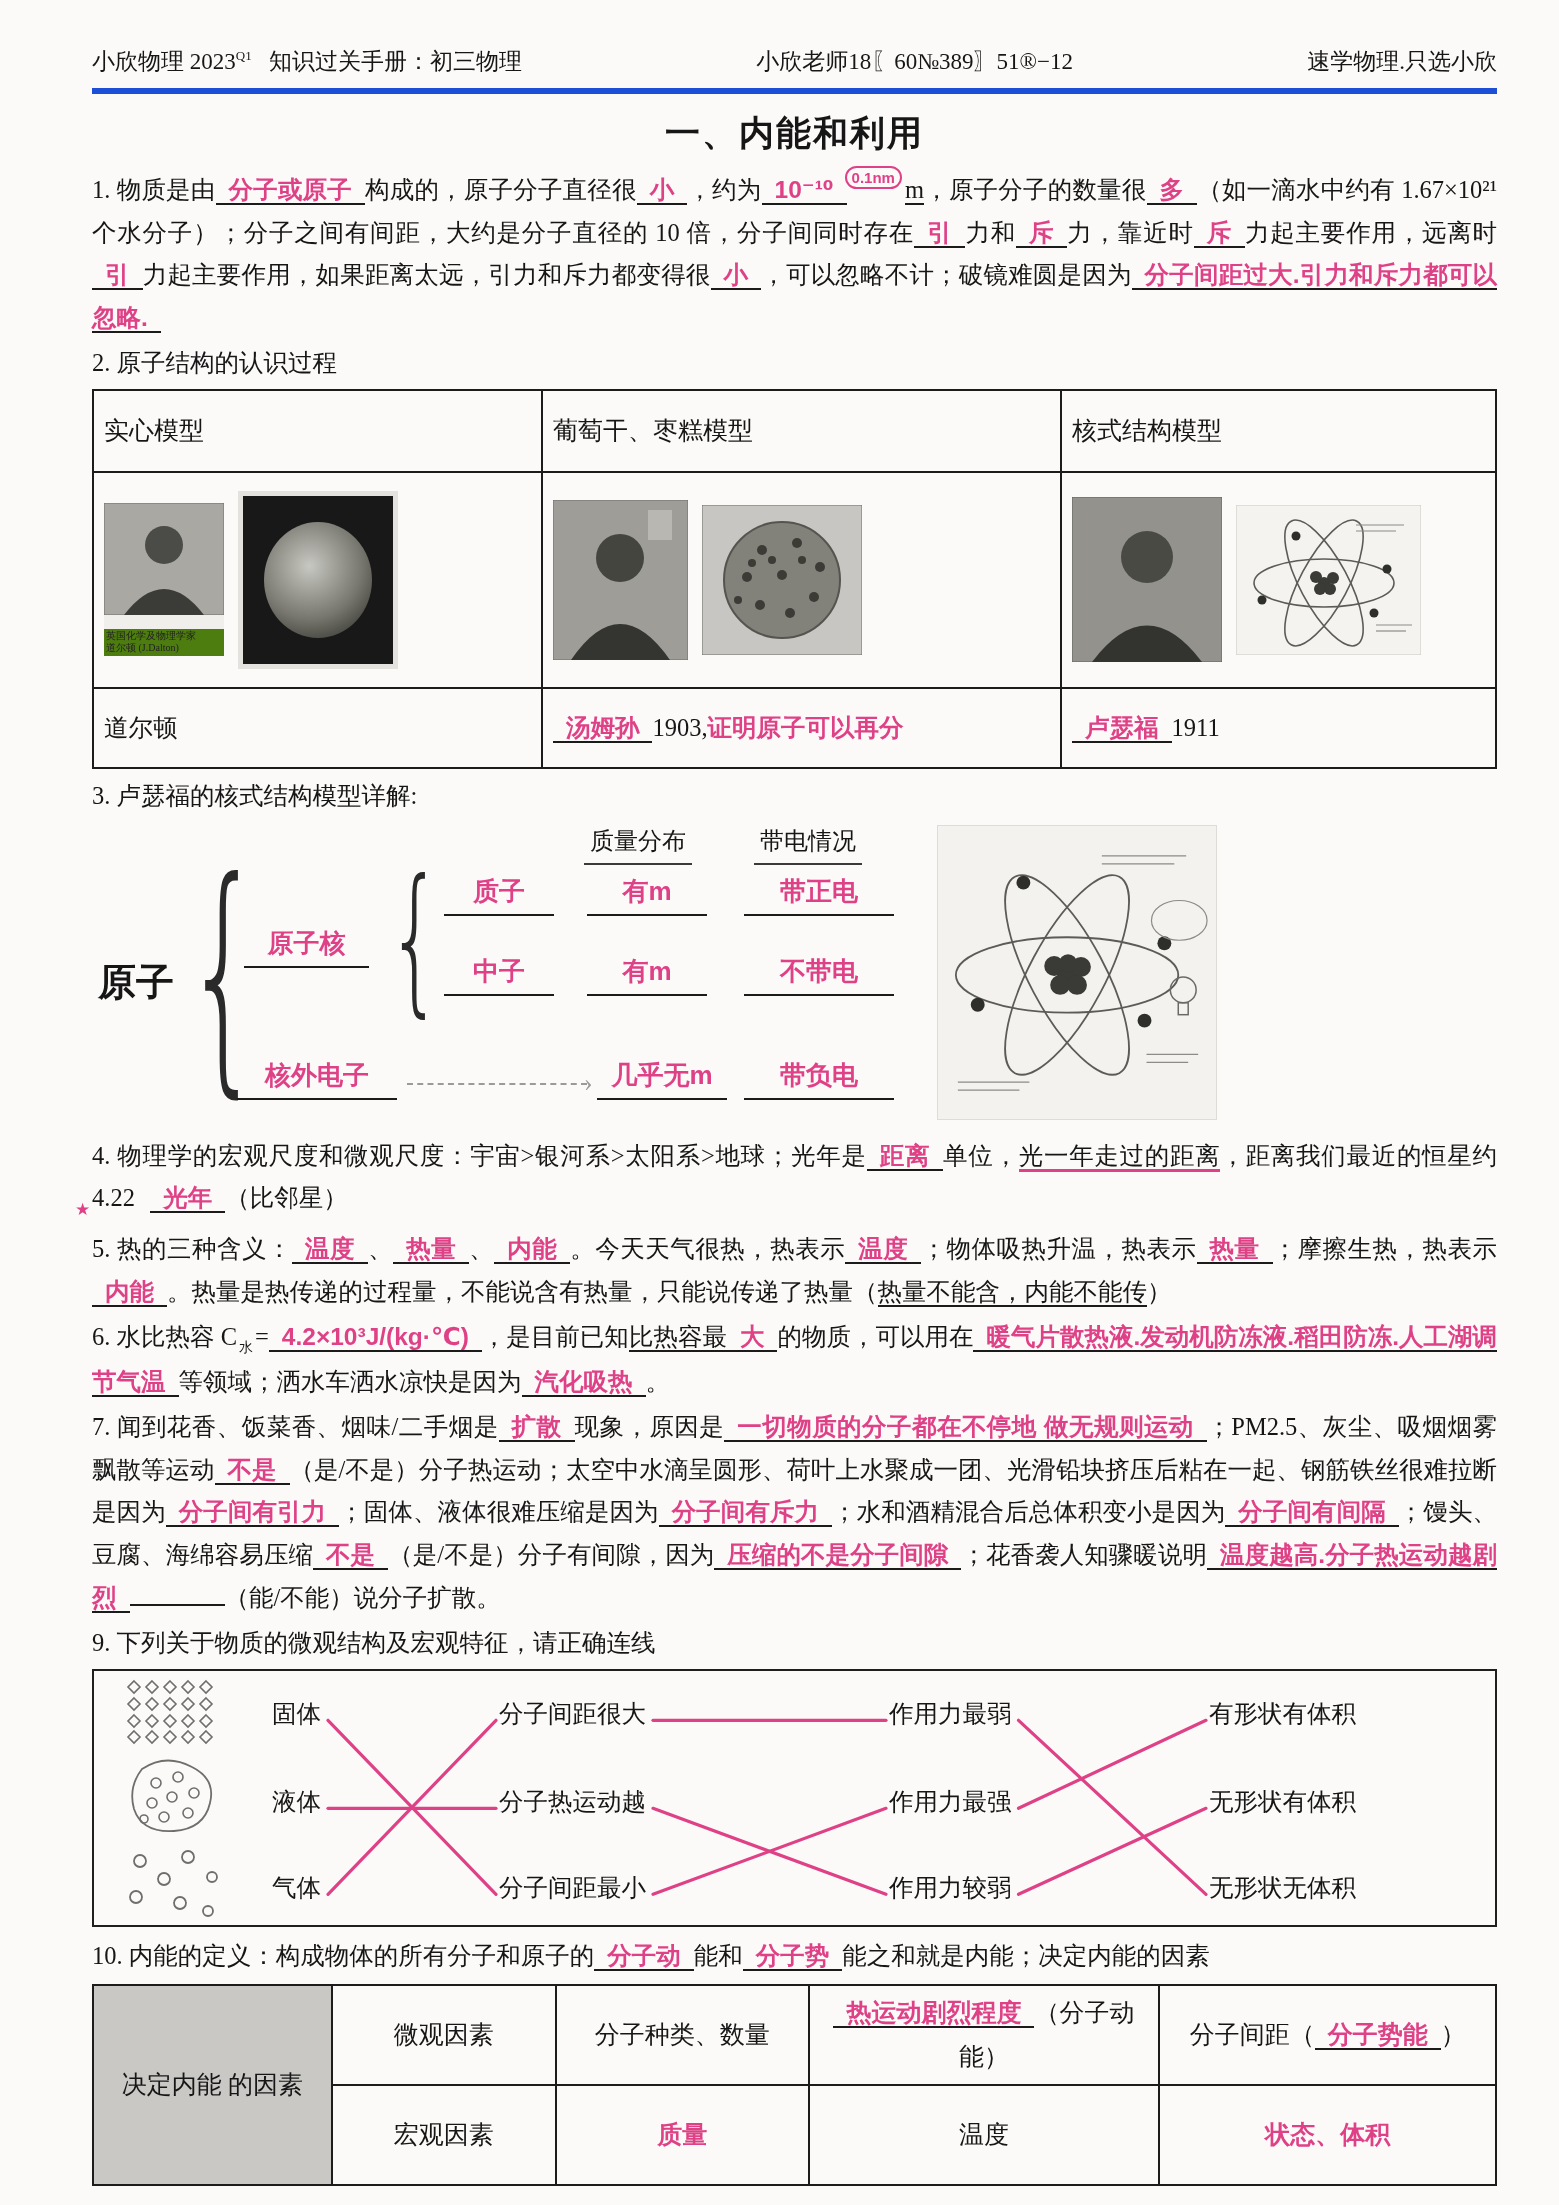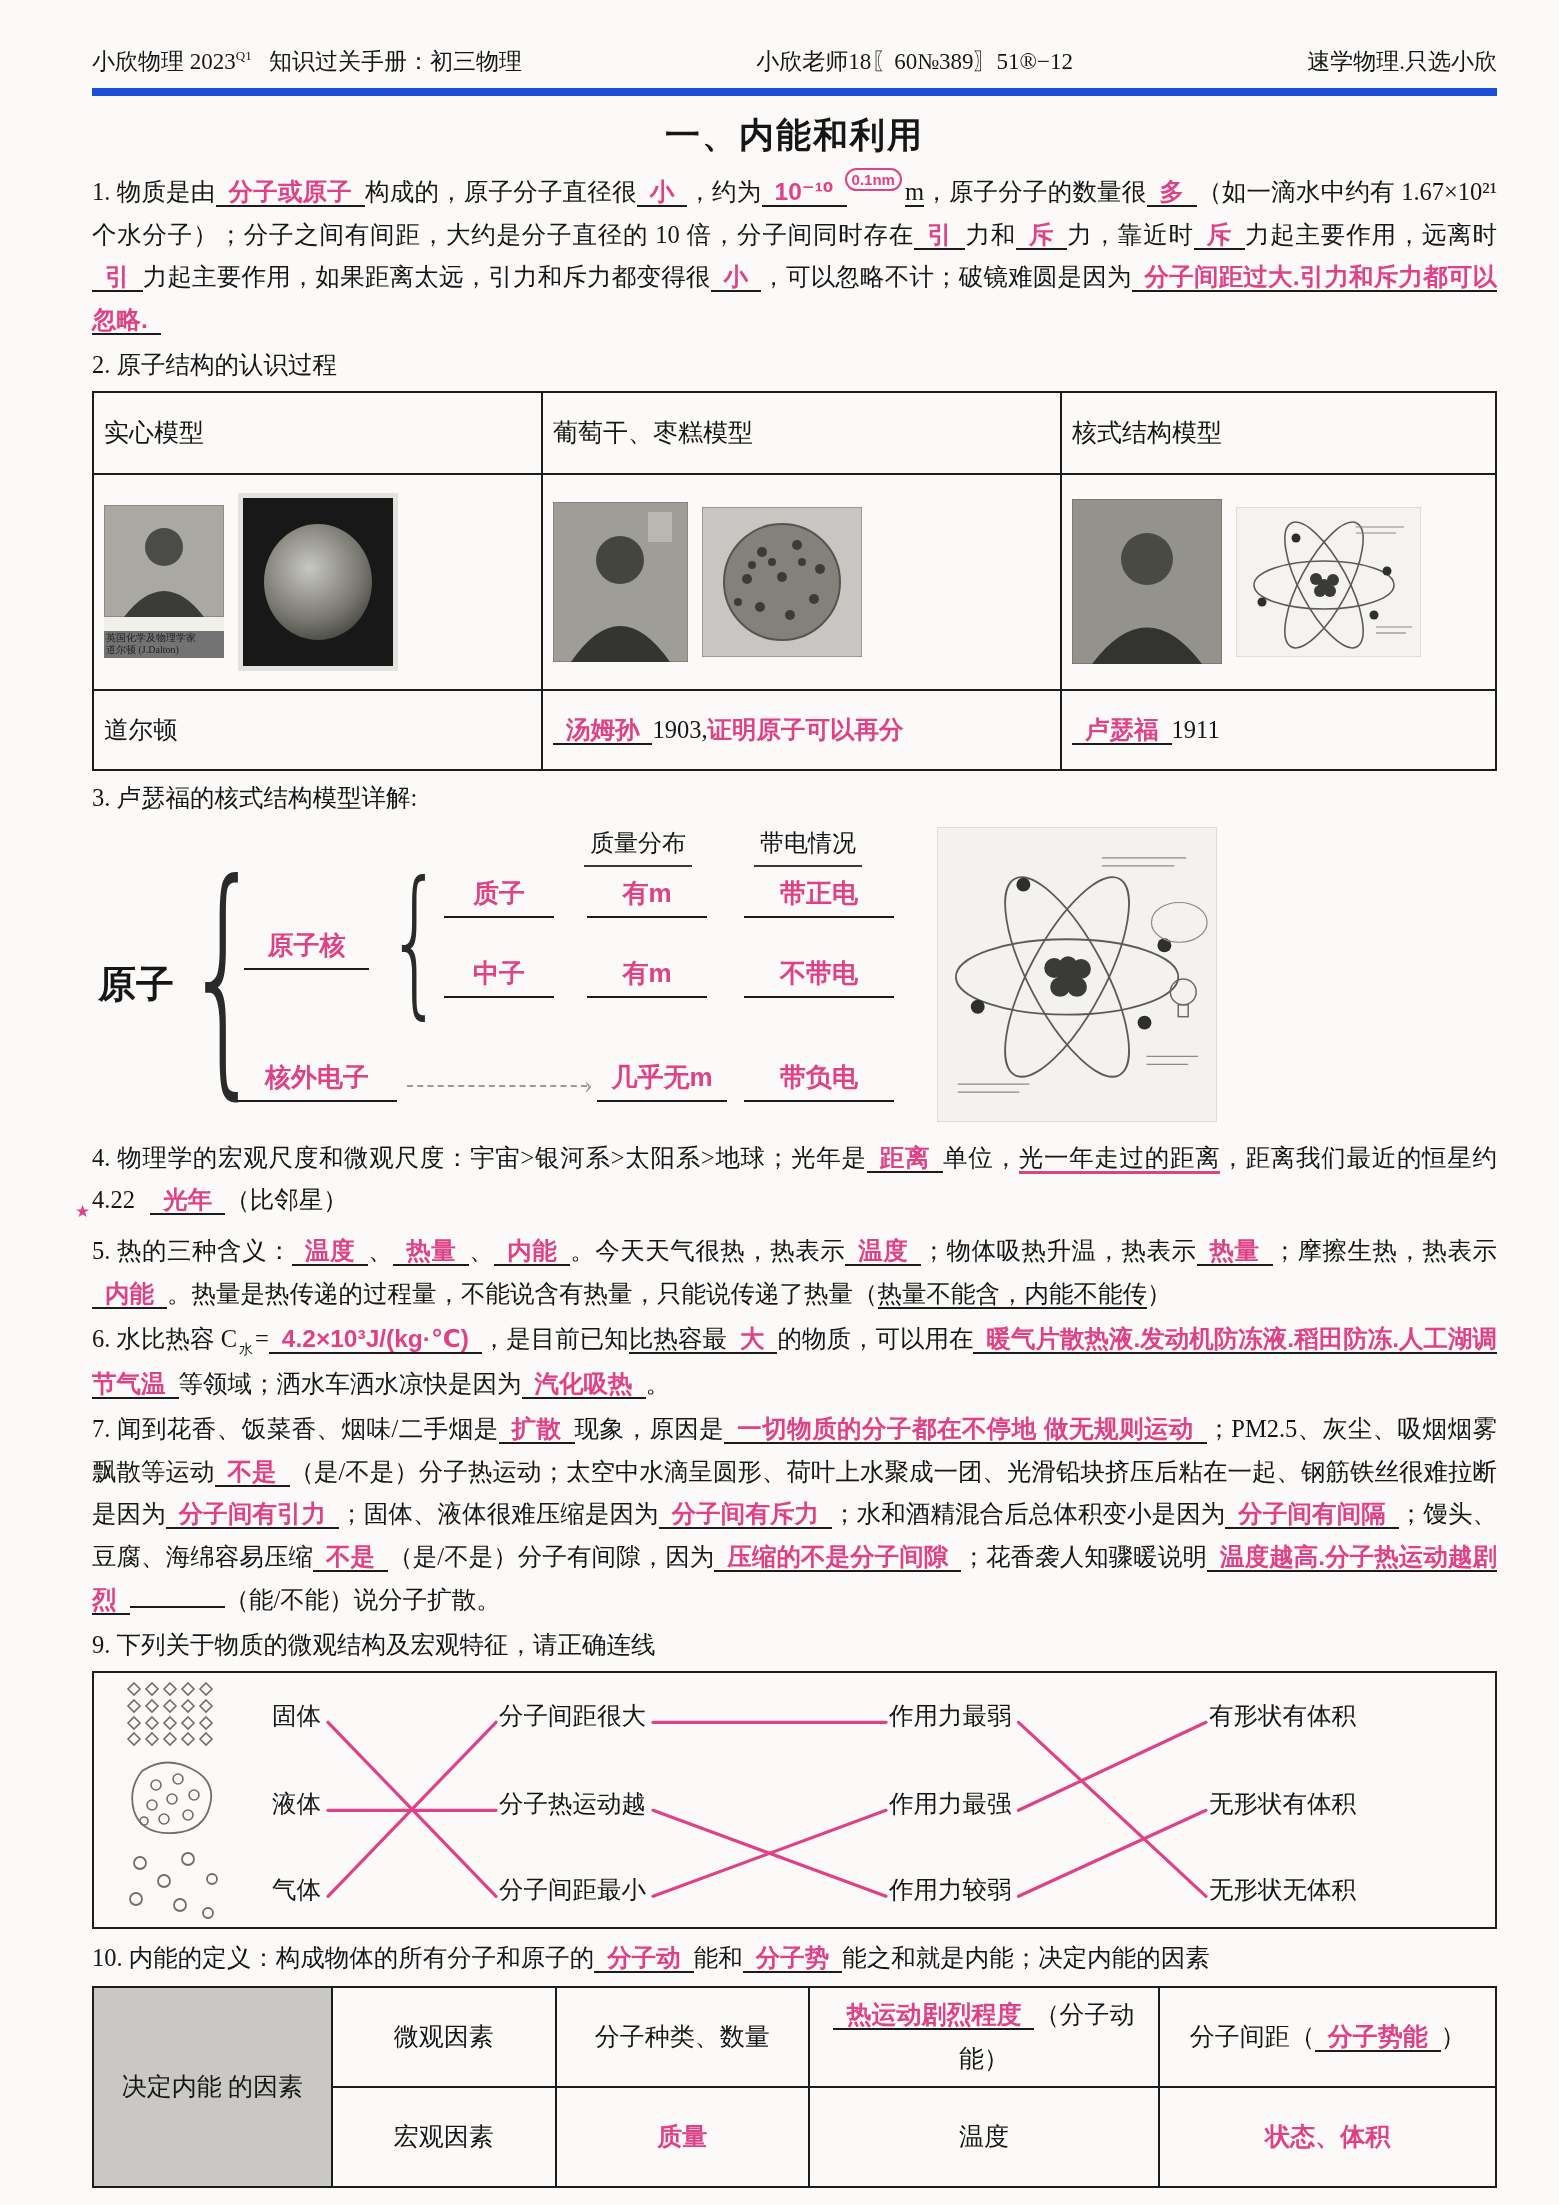--- a/index.html
+++ b/index.html
@@ -7,21 +7,21 @@
   body { width:1559px; }
   .page {
     width:1559px; min-height:2205px; background:#fbfaf8;
     padding:42px 62px 20px 92px;
     font-family:"Liberation Serif","DejaVu Serif",serif;
     color:#161616; font-size:24.5px; line-height:1.74;
     position:relative; overflow:hidden;
   }
   
   .hdr { display:flex; justify-content:space-between; align-items:flex-end;
-         font-size:23px; padding-bottom:6px; border-bottom:8px solid #1d4ed8; }
+         font-size:23px; padding-bottom:6px; border-bottom:6px solid #1d4ed8; }
   .hdr sup { font-size:13px; }
   
   .title { text-align:center; font-size:35px; font-weight:700; letter-spacing:2px; margin:10px 0 4px; }
   
   .para { text-align:justify; margin:3px 0; }
   .seg-p {}
   .seg-h { font-family:"Liberation Sans","DejaVu Sans",sans-serif; color:#df4187; font-weight:600; }
   .seg-blank { border-bottom:2.5px solid #1b1b1b; padding:0 13px; }
   .seg-bl { display:inline-block; min-width:95px; border-bottom:2.5px solid #1b1b1b; height:1em; vertical-align:baseline; }
   .seg-uink { border-bottom:2.5px solid #1b1b1b; }
@@ -31,21 +31,21 @@
               border-radius:16px; font-size:15px; line-height:1.3; padding:0 5px; margin:0 3px 0 -2px;
               font-family:"Liberation Sans","DejaVu Sans",sans-serif; font-weight:600; }
   .seg-star { font-size:17px; vertical-align:-9px; margin-left:-60px; padding-right:60px; }
   
   table.models { width:100%; border-collapse:collapse; margin:4px 0 6px; }
   table.models th, table.models td { border:2.5px solid #1c1c1c; padding:18px 10px; font-weight:400; text-align:left; }
   table.models th { font-size:25px; height:44px; }
   td.photos-cell { height:204px; vertical-align:middle; }
   .photos { display:flex; gap:14px; align-items:center; }
   .photo-frame { background:#e3e2df; padding:5px; }
-  .cap { font-size:10px; line-height:1.25; color:#222; background:#737373; padding:1px 2px; text-align:left; }
+  .cap { font-size:10px; line-height:1.25; color:#222; background:#4d7c0f; padding:1px 2px; text-align:left; }
   .sphere-bg { width:150px; height:168px; background:#181818; display:flex; align-items:center; justify-content:center; }
   .sphere { width:108px; height:116px; border-radius:50%;
             background:radial-gradient(circle at 42% 38%, #c8c8c2, #77776f 55%, #2c2c28 95%); }
   .names-row td { height:52px; }
   
   .atom-diagram { position:relative; height:310px; margin:2px 0 4px; font-size:24px; }
   .ad-abs { position:absolute; white-space:nowrap; }
   .ad-head { border-bottom:2px solid #3a3a3a; padding:0 6px; font-size:24px; }
   .ad-blank { border-bottom:2.5px solid #1b1b1b; text-align:center; display:inline-block;
               font-family:"Liberation Sans","DejaVu Sans",sans-serif; color:#df4187; font-weight:600; font-size:26px; }

